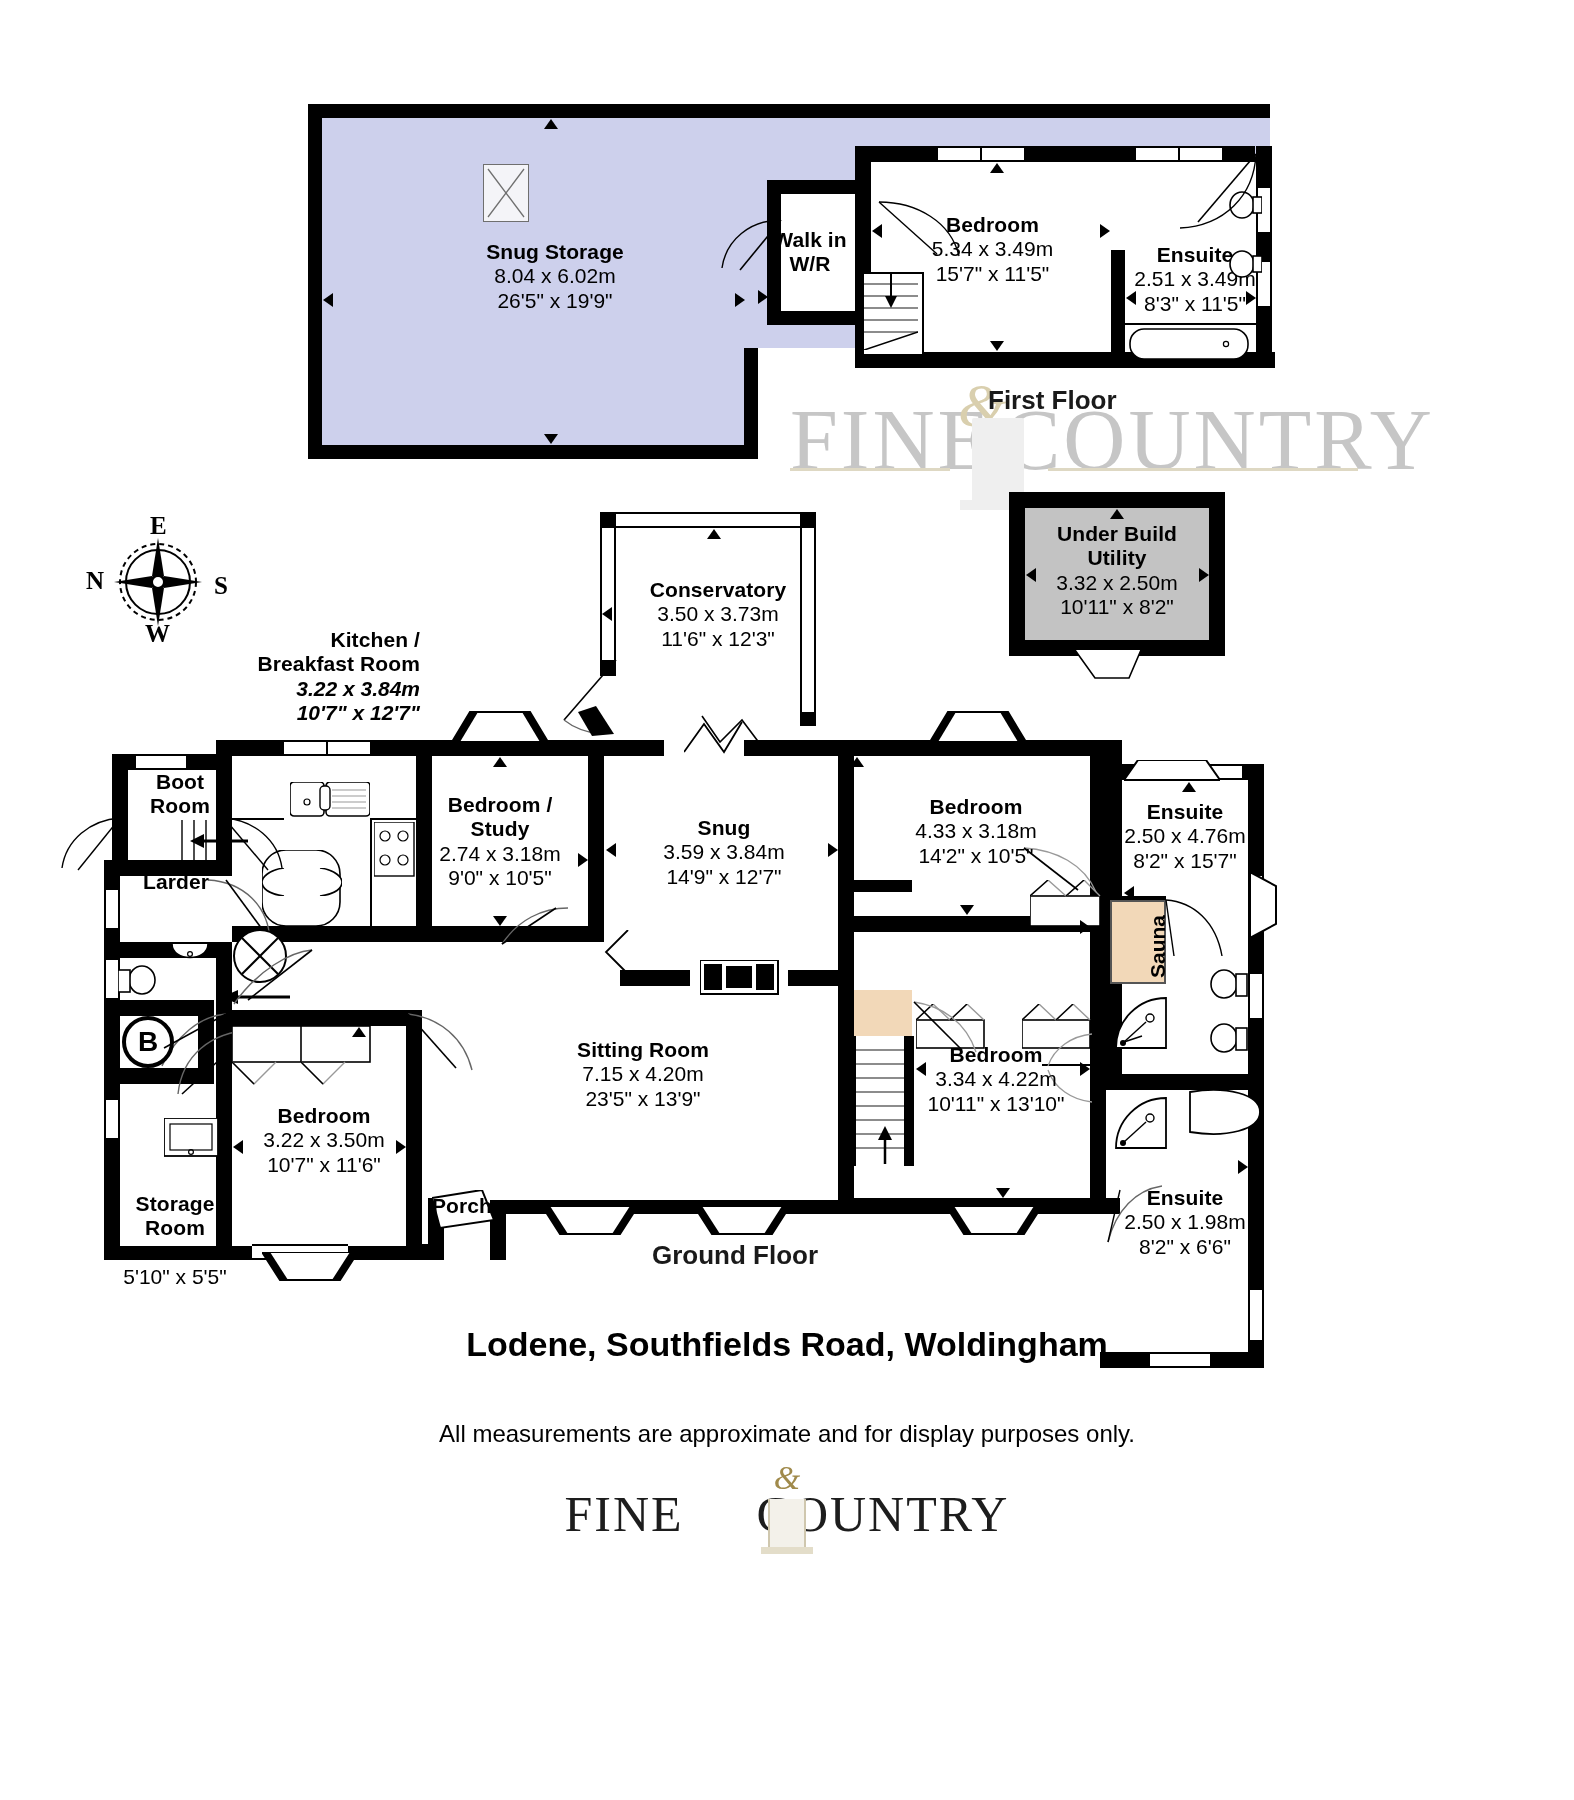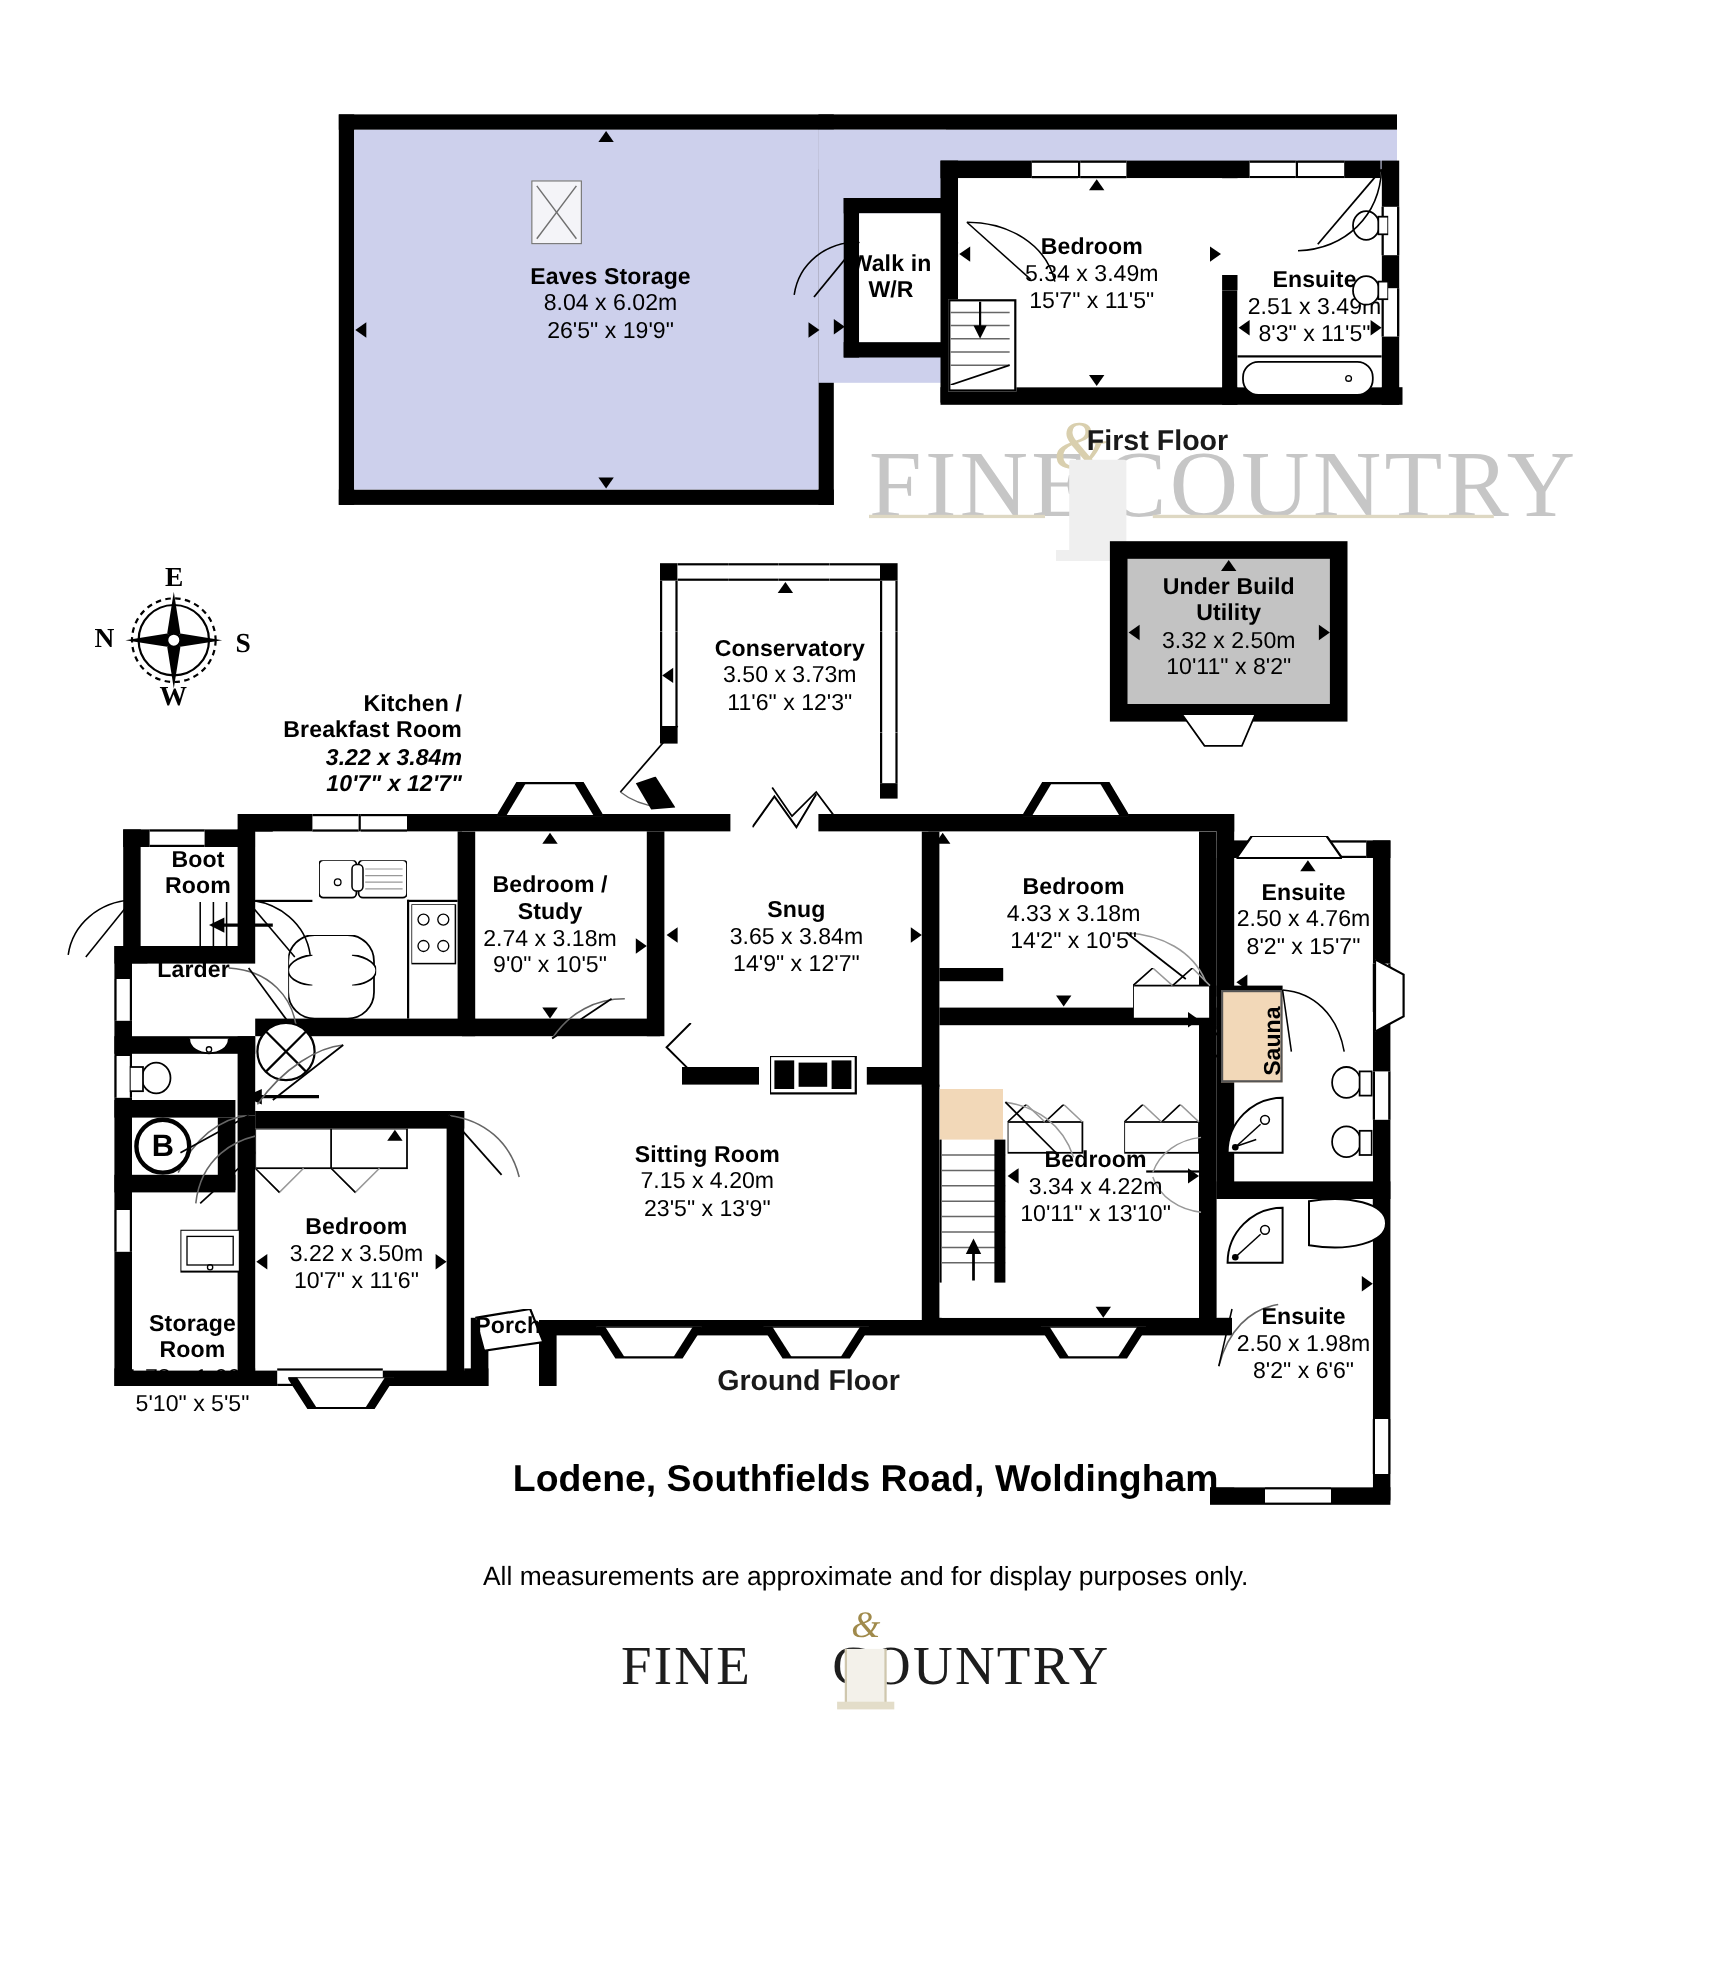--- a/index.html
+++ b/index.html
@@ -151,21 +151,21 @@
 
     <div style="position:absolute; left:483px; top:164px; width:44px; height:56px; background:#f4f4f8; border:1px solid #6f6f6f;">
       <svg width="44" height="56" viewBox="0 0 44 56" style="display:block;">
         <line x1="4" y1="4" x2="40" y2="52" stroke="#6f6f6f" stroke-width="1.3"></line>
         <line x1="40" y1="4" x2="4" y2="52" stroke="#6f6f6f" stroke-width="1.3"></line>
         <path d="M0 0 L0 10 M0 0 L10 0" stroke="#fff" stroke-width="0"></path>
       </svg>
     </div>
 
     <div class="lbl" style="left:400px; top:240px; width:310px;">
-      <div class="nm">Eaves Storage</div>
+      <div class="nm">Snug Storage</div>
       <div class="dm">8.04 x 6.02m</div>
       <div class="dm">26'5" x 19'9"</div>
     </div>
     <div class="ar up" style="left:544px; top:119px;"></div>
     <div class="ar down" style="left:544px; top:434px;"></div>
     <div class="ar left" style="left:323px; top:293px;"></div>
     <div class="ar right" style="left:735px; top:293px;"></div>
 
     <div class="wall" style="left:767px; top:180px; width:14px; height:145px;"></div>
     <div class="wall" style="left:767px; top:180px; width:95px; height:14px;"></div>
@@ -701,21 +701,21 @@
       <div class="dm">2.74 x 3.18m</div>
       <div class="dm">9'0" x 10'5"</div>
     </div>
     <div class="ar up" style="left:493px; top:757px;"></div>
     <div class="ar down" style="left:493px; top:916px;"></div>
     <div class="ar left" style="left:421px; top:853px;"></div>
     <div class="ar right" style="left:578px; top:853px;"></div>
 
     <div class="lbl" style="left:620px; top:816px; width:208px;">
       <div class="nm">Snug</div>
-      <div class="dm">3.65 x 3.84m</div>
+      <div class="dm">3.59 x 3.84m</div>
       <div class="dm">14'9" x 12'7"</div>
     </div>
     <div class="ar right" style="left:828px; top:843px;"></div>
     <div class="ar left" style="left:606px; top:843px;"></div>
 
     <div class="lbl" style="left:538px; top:1038px; width:210px;">
       <div class="nm">Sitting Room</div>
       <div class="dm">7.15 x 4.20m</div>
       <div class="dm">23'5" x 13'9"</div>
     </div>

